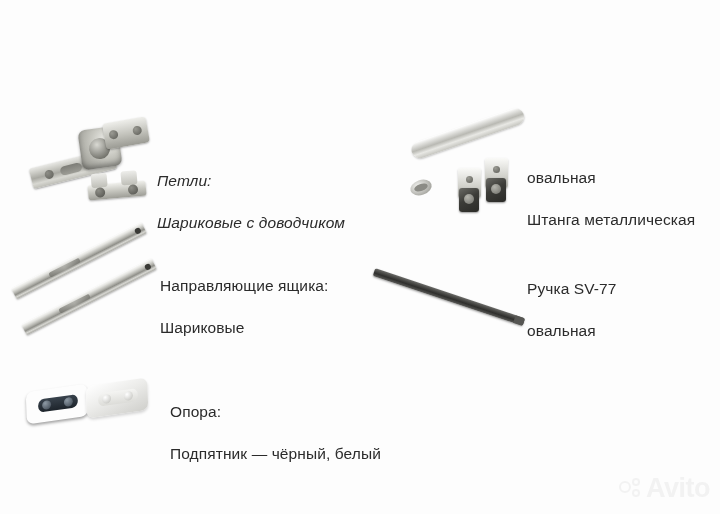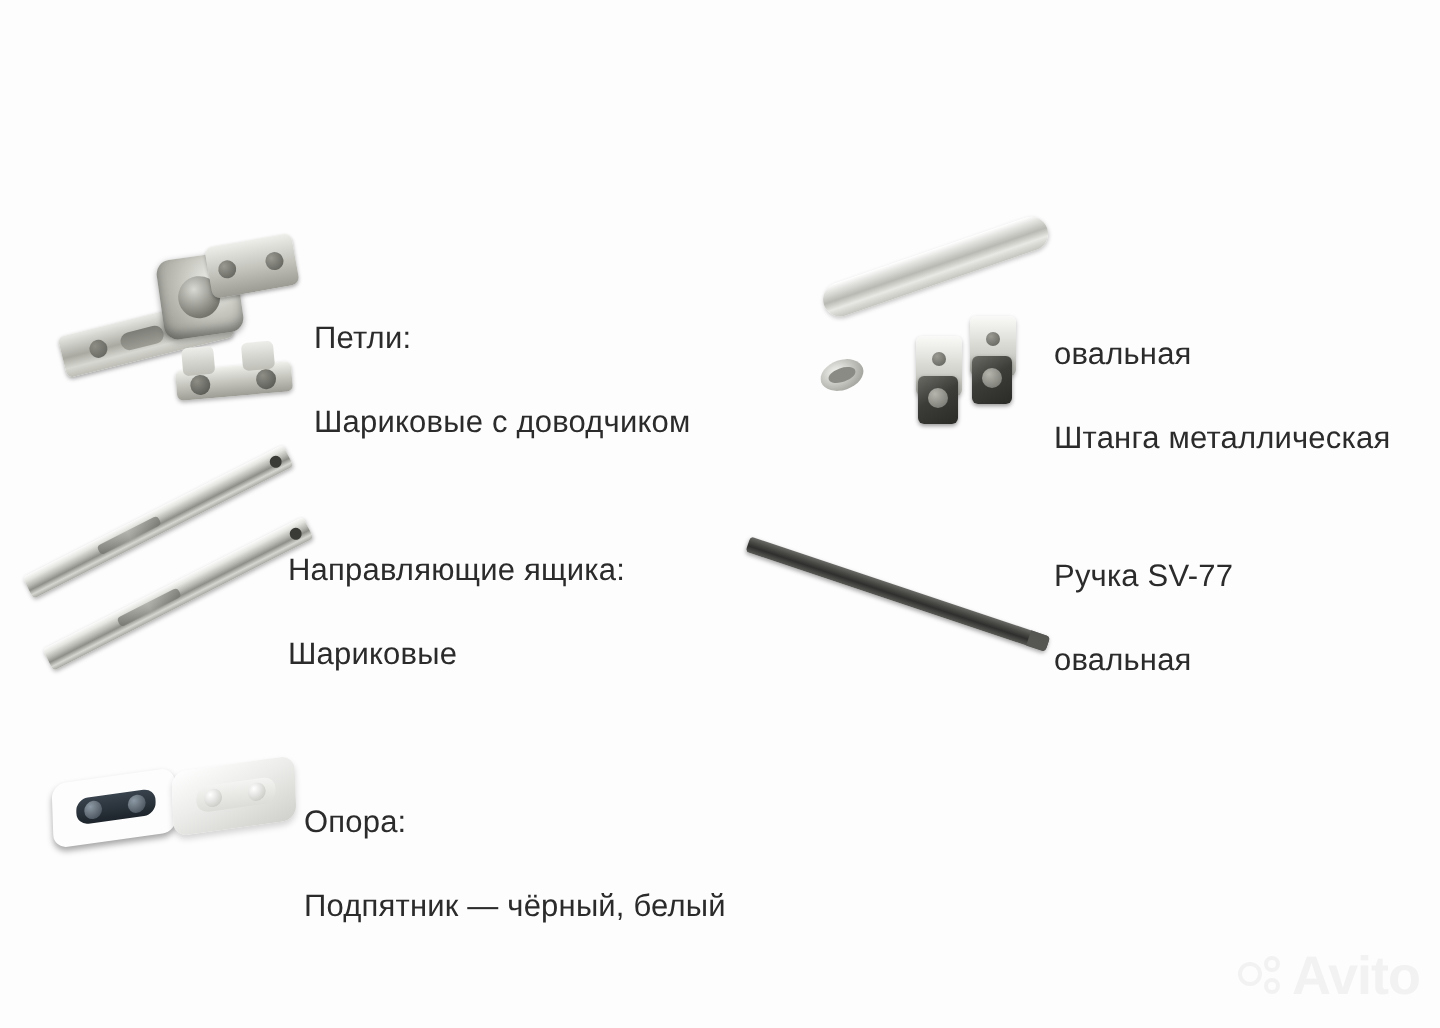--- a/index.html
+++ b/index.html
@@ -92,21 +92,21 @@
   }
   .hinge-mount .tab.t1 { left: 4px; }
   .hinge-mount .tab.t2 { left: 34px; }
   .hinge-mount .hole {
     position: absolute; top: 14px; width: 10px; height: 10px; border-radius: 50%;
     background: radial-gradient(circle at 35% 30%, #8e8e87, #4f4f4a);
   }
   .hinge-mount .hole.h1 { left: 7px; }
   .hinge-mount .hole.h2 { left: 40px; }
 
-  #hinge-caption { left: 157px; top: 138px; }
+  #hinge-caption { left: 157px; top: 149px; font-style: italic; }
 
   
   #rod-figure { left: 412px; top: 130px; width: 110px; height: 92px; }
   .rod-tube {
     position: absolute; left: 0; top: 14px;
     width: 118px; height: 17px;
     transform: rotate(-19deg);
     transform-origin: 0 50%;
     border-radius: 9px / 9px;
     background: linear-gradient(180deg,#ffffff 0%,#e3e3e0 18%,#b9b9b3 48%,#e8e8e4 72%,#c5c5bf 100%);
@@ -170,21 +170,21 @@
     opacity: .7;
   }
   .slide::after {
     content: ""; position: absolute; right: 4px; top: 3px;
     width: 6px; height: 6px; border-radius: 50%;
     background: #3a3a36;
   }
   #slide-1 { left: 0px; top: 44px; transform: rotate(-27deg); }
   #slide-2 { left: 10px; top: 80px; transform: rotate(-27deg); }
 
-  #slide-caption { left: 144px; top: 254px; }
+  #slide-caption { left: 160px; top: 254px; }
 
   
   #handle-figure { left: 374px; top: 264px; width: 150px; height: 62px; }
   .handle-bar {
     position: absolute; left: 0; top: 4px;
     width: 158px; height: 8px;
     transform-origin: 0 50%;
     transform: rotate(18.5deg);
     border-radius: 2px;
     background: linear-gradient(180deg,#6a6a67 0%,#4a4a47 30%,#2f2f2d 60%,#595956 100%);
@@ -225,21 +225,21 @@
   #foot-black .hole  { background: radial-gradient(circle at 35% 30%, #8d99a4, #39434d); }
 
   #foot-white {
     left: 62px; top: 4px;
     background: linear-gradient(160deg,#ffffff 0%,#ececea 45%,#cfcfcb 100%);
     box-shadow: 0 2px 3px rgba(0,0,0,.16);
   }
   #foot-white .ridge { background: linear-gradient(180deg,#f4f4f2,#dcdcd8); }
   #foot-white .hole  { background: radial-gradient(circle at 35% 30%, #ffffff, #bdbdb8); }
 
-  #foot-caption { left: 152px; top: 380px; }
+  #foot-caption { left: 170px; top: 380px; }
 
   
   #watermark {
     position: absolute; right: 10px; bottom: 12px;
     display: flex; align-items: center; gap: 5px;
     opacity: 1;
     user-select: none;
   }
   #watermark .wm-dots {
     position: relative; width: 22px; height: 22px;

